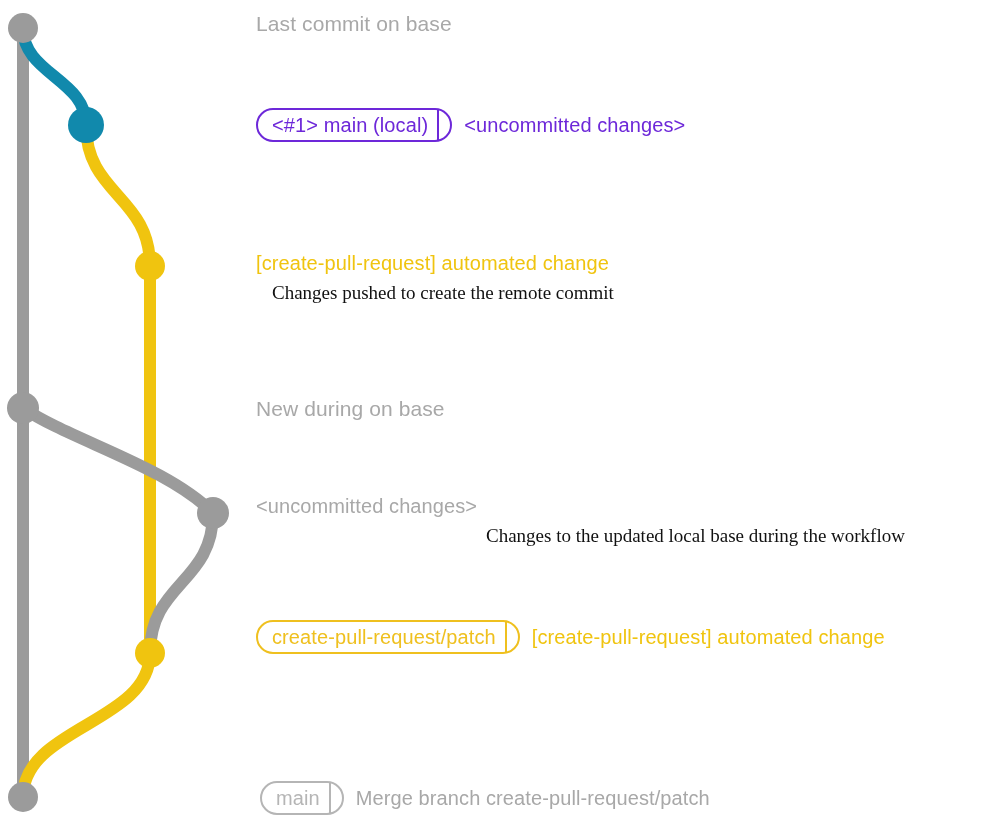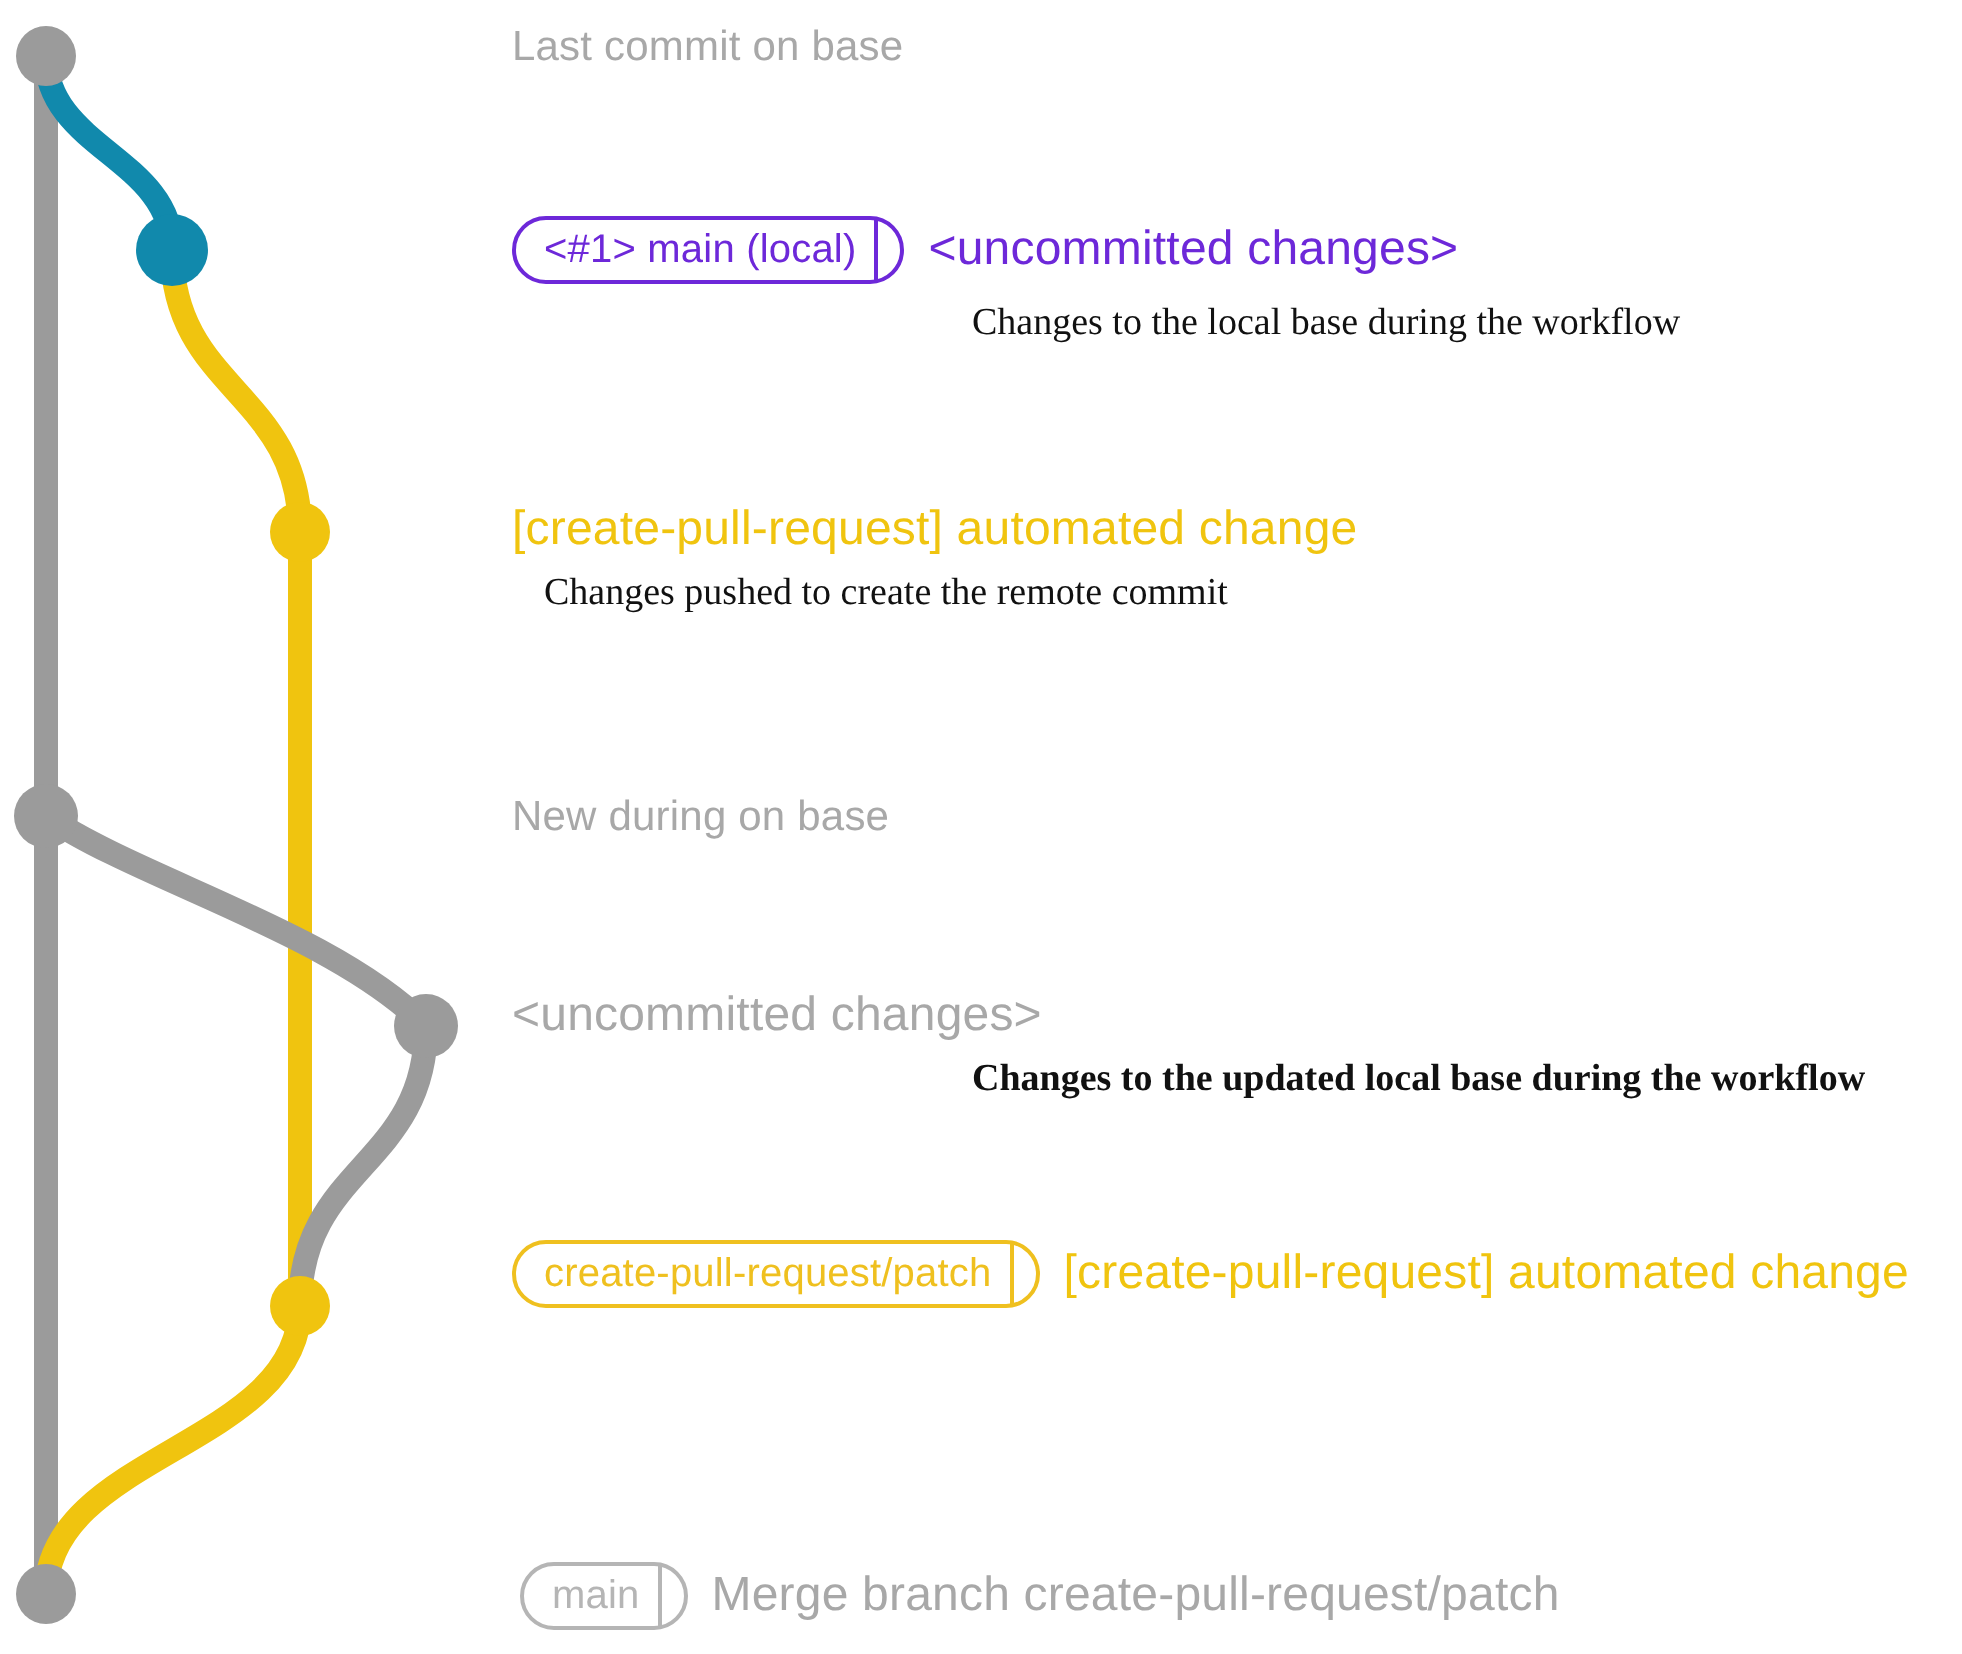--- a/index.html
+++ b/index.html
@@ -68,21 +68,21 @@
     bottom: 0;
     width: 2px;
     background: currentColor;
   }
   .ref-tag .tag-label {
     display: block;
   }
 
   
   .subject {
-    font-size: 24px;
+    font-size: 20px;
     line-height: 1;
     letter-spacing: 0.1px;
     white-space: nowrap;
   }
 
   
   .note {
     font-family: "Liberation Serif", serif;
     font-size: 19px;
     line-height: 1;
@@ -148,21 +148,20 @@
 
     <div class="row" style="left:256px; top:108px;">
       <div>
         <div class="row-main">
           <span class="ref-tag c-blue">
             <span class="tag-label">&lt;#1&gt; main (local)</span>
             <span class="tag-divider"></span>
           </span>
           <span class="subject c-blue">&lt;uncommitted changes&gt;</span>
         </div>
-        <div class="note" style="margin-left:230px;">Changes to the local base during the workflow</div>
       </div>
     </div>
 
     <div class="row" style="left:256px; top:253px;">
       <div>
         <div class="row-main">
           <span class="subject c-yellow">[create-pull-request] automated change</span>
         </div>
         <div class="note" style="margin-left:16px;">Changes pushed to create the remote commit</div>
       </div>
@@ -174,21 +173,21 @@
           <span class="plain-heading c-gray">New during on base</span>
         </div>
       </div>
     </div>
 
     <div class="row" style="left:256px; top:496px;">
       <div>
         <div class="row-main">
           <span class="subject c-gray">&lt;uncommitted changes&gt;</span>
         </div>
-        <div class="note" style="margin-left:230px;font-weight:bold;">Changes to the updated local base during the workflow</div>
+        <div class="note" style="margin-left:230px;">Changes to the updated local base during the workflow</div>
       </div>
     </div>
 
     <div class="row" style="left:256px; top:620px;">
       <div>
         <div class="row-main">
           <span class="ref-tag c-yellow-soft">
             <span class="tag-label">create-pull-request/patch</span>
             <span class="tag-divider"></span>
           </span>

